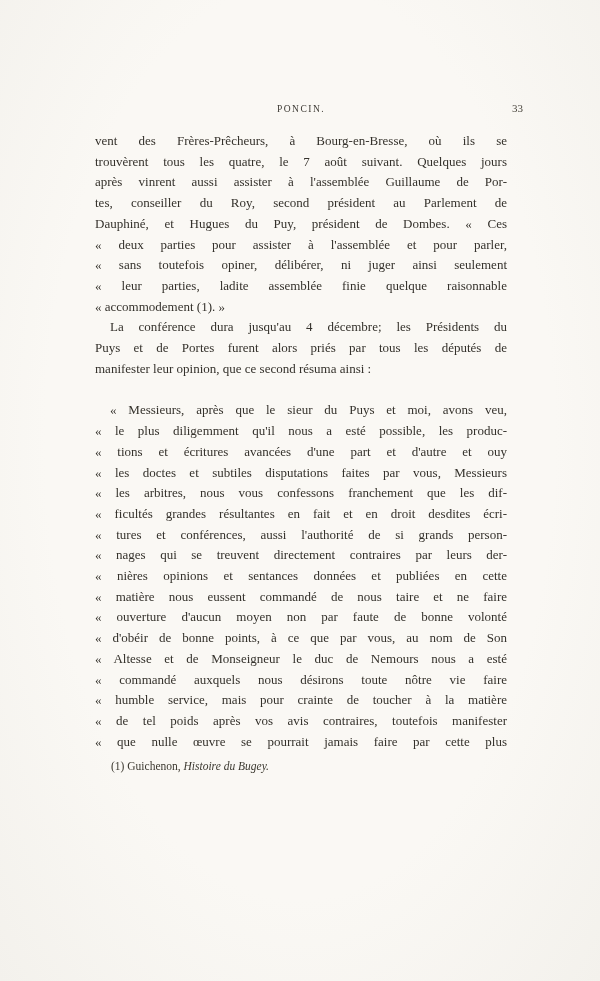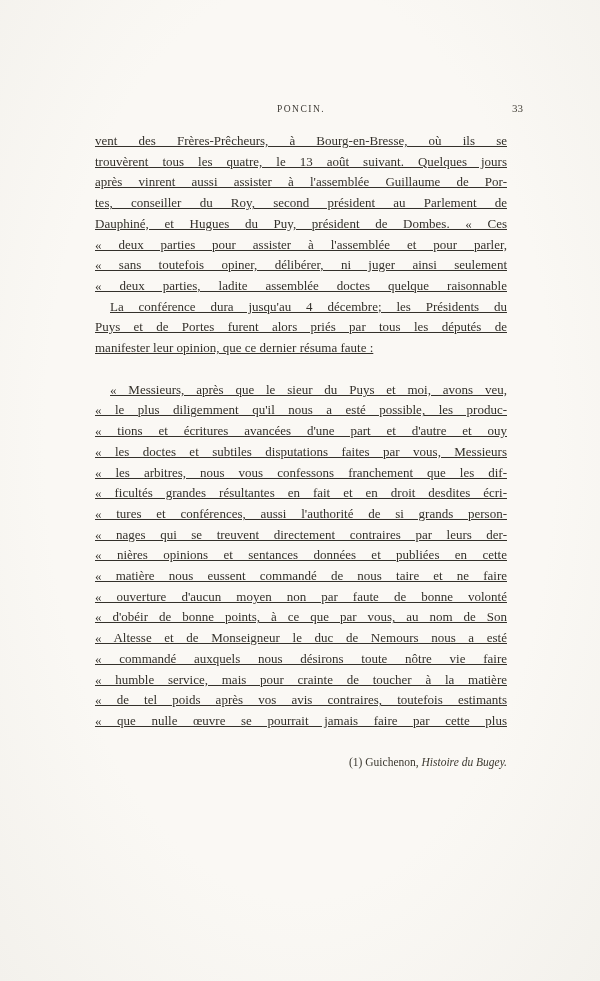--- a/index.html
+++ b/index.html
@@ -43,83 +43,82 @@
   .page-number {
     position: absolute;
     right: -16px;
     top: -2px;
     font-size: 11px;
     color: #4a463e;
   }
   .body-text {
     margin-top: 12px;
     font-size: 13px;
-    text-decoration: underline;
   }
   .line {
     text-align: justify;
     text-align-last: justify;
     line-height: 20.7px;
     white-space: normal;
   }
   .line.no-just {
     text-align: left;
     text-align-last: left;
   }
   .line.indent {
     text-indent: 15px;
   }
   .line.gap {
     margin-top: 21px;
   }
   .footnote {
-    margin-top: 24px;
+    margin-top: 8px;
     padding-left: 16px;
     font-size: 11.5px;
     color: #3b382f;
-    text-align: right;
   }
   .footnote .italic {
     font-style: italic;
   }
 </style>
 </head>
 <body>
 
 <div class="page">
   <div class="content">
     <div class="header">
       <span class="running-title">PONCIN.</span>
       <span class="page-number">33</span>
     </div>
     <div class="body-text" id="body-lines">
         <div class="line">vent des Frères-Prêcheurs, à Bourg-en-Bresse, où ils se</div>
-        <div class="line">trouvèrent tous les quatre, le 13 août suivant. Quelques jours</div>
+        <div class="line">trouvèrent tous les quatre, le 7 août suivant. Quelques jours</div>
         <div class="line">après vinrent aussi assister à l'assemblée Guillaume de Por-</div>
         <div class="line">tes, conseiller du Roy, second président au Parlement de</div>
         <div class="line">Dauphiné, et Hugues du Puy, président de Dombes. « Ces</div>
         <div class="line">« deux parties pour assister à l'assemblée et pour parler,</div>
         <div class="line">« sans toutefois opiner, délibérer, ni juger ainsi seulement</div>
-        <div class="line">« deux parties, ladite assemblée doctes quelque raisonnable</div>
+        <div class="line">« leur parties, ladite assemblée finie quelque raisonnable</div>
+        <div class="line no-just">« accommodement (1). »</div>
         <div class="line indent">La conférence dura jusqu'au 4 décembre; les Présidents du</div>
         <div class="line">Puys et de Portes furent alors priés par tous les députés de</div>
-        <div class="line no-just">manifester leur opinion, que ce dernier résuma faute :</div>
+        <div class="line no-just">manifester leur opinion, que ce second résuma ainsi :</div>
         <div class="line indent gap">« Messieurs, après que le sieur du Puys et moi, avons veu,</div>
         <div class="line">« le plus diligemment qu'il nous a esté possible, les produc-</div>
         <div class="line">« tions et écritures avancées d'une part et d'autre et ouy</div>
         <div class="line">« les doctes et subtiles disputations faites par vous, Messieurs</div>
         <div class="line">« les arbitres, nous vous confessons franchement que les dif-</div>
         <div class="line">« ficultés grandes résultantes en fait et en droit desdites écri-</div>
         <div class="line">« tures et conférences, aussi l'authorité de si grands person-</div>
         <div class="line">« nages qui se treuvent directement contraires par leurs der-</div>
         <div class="line">« nières opinions et sentances données et publiées en cette</div>
         <div class="line">« matière nous eussent commandé de nous taire et ne faire</div>
         <div class="line">« ouverture d'aucun moyen non par faute de bonne volonté</div>
         <div class="line">« d'obéir de bonne points, à ce que par vous, au nom de Son</div>
         <div class="line">« Altesse et de Monseigneur le duc de Nemours nous a esté</div>
         <div class="line">« commandé auxquels nous désirons toute nôtre vie faire</div>
         <div class="line">« humble service, mais pour crainte de toucher à la matière</div>
-        <div class="line">« de tel poids après vos avis contraires, toutefois estimants</div>
+        <div class="line">« de tel poids après vos avis contraires, toutefois manifester</div>
         <div class="line">« que nulle œuvre se pourrait jamais faire par cette plus</div>
       </div>
     <div class="footnote"><span>(1) Guichenon, </span><span class="italic">Histoire du Bugey.</span></div>
   </div>
 </div>
 
 </body></html>

